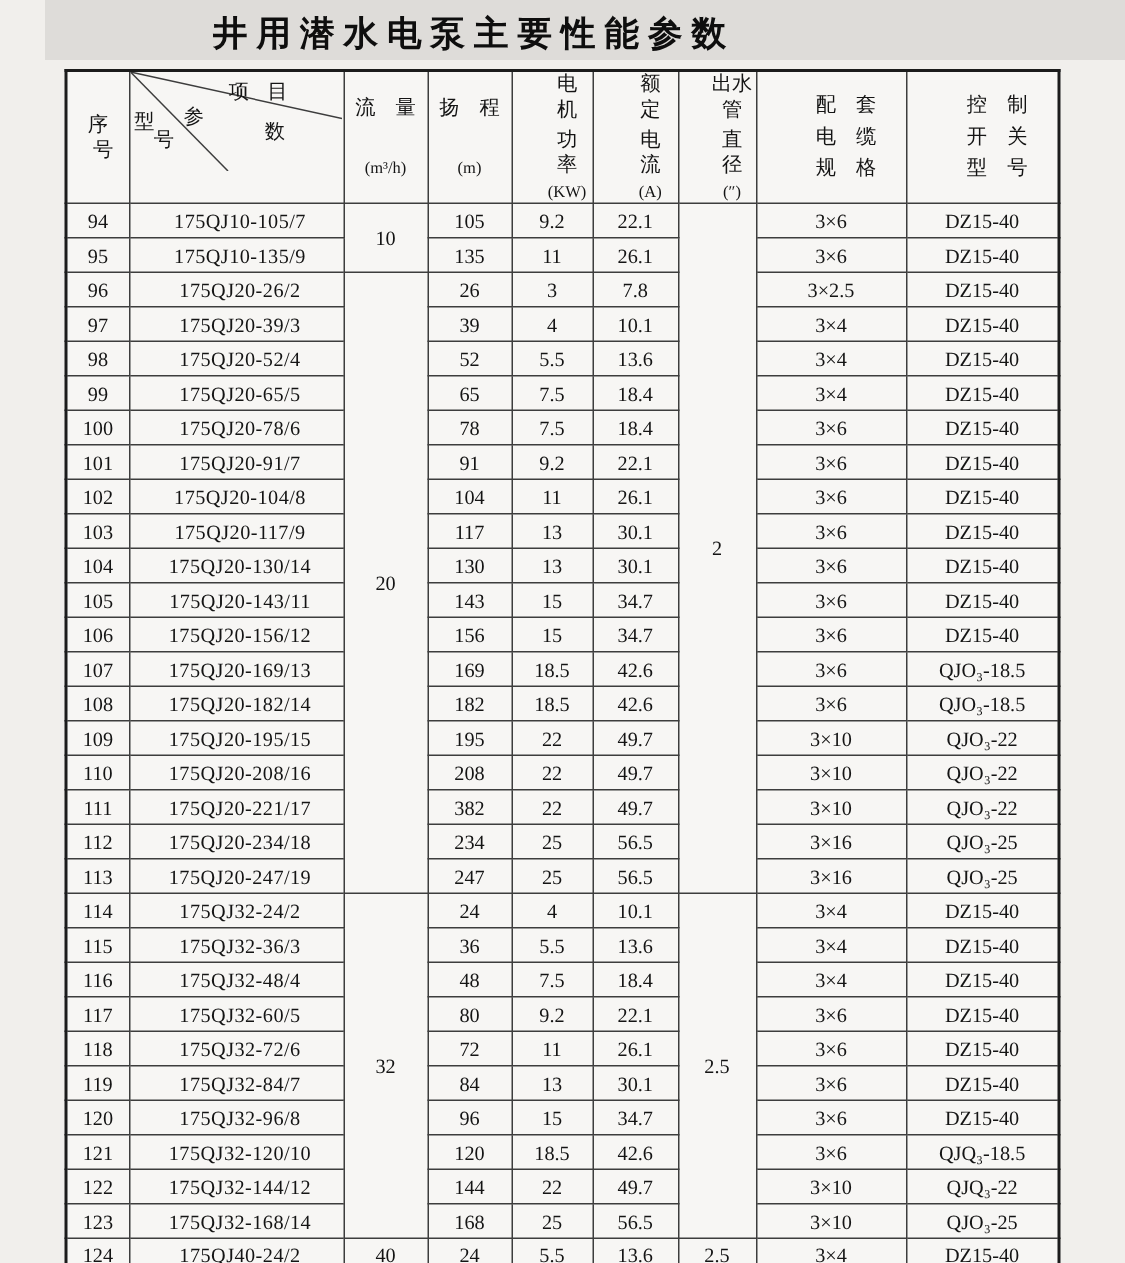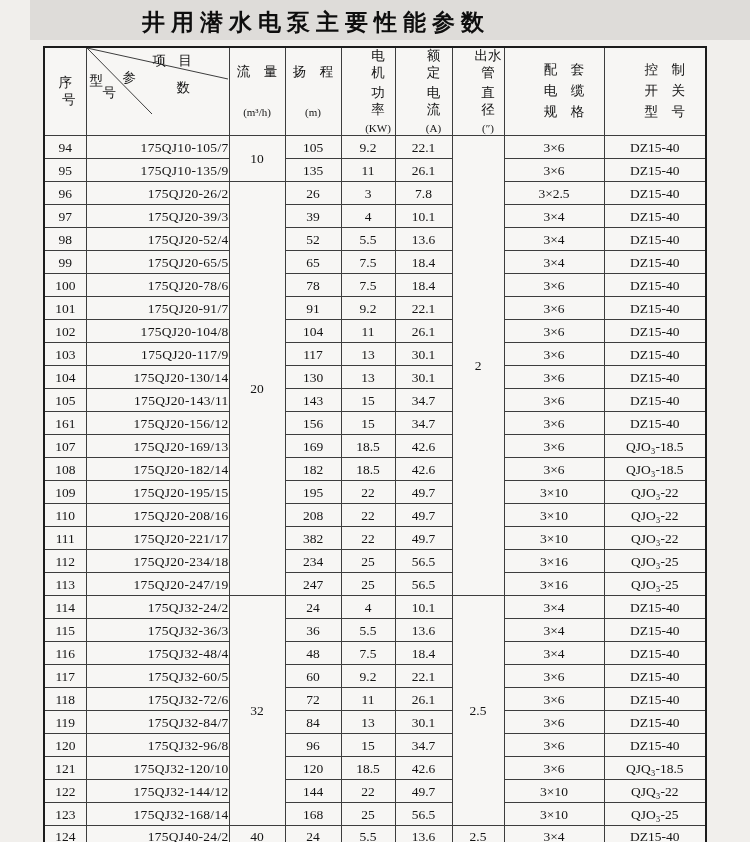--- a/index.html
+++ b/index.html
@@ -24,21 +24,21 @@
   table{
     border-collapse:collapse;table-layout:fixed;
     width:662px;background:#f7f6f4;
     font-size:13.5px;color:#141414;
   }
   table{border:2px solid #1c1c1c;}
   th,td{border:1px solid #3d3d3d;padding:0;font-weight:normal;}
   thead tr{height:68px;}
   tbody tr{height:23px;}
   td{text-align:center;vertical-align:middle;line-height:1;}
-  .c-model{text-align:right;padding-left:5px;letter-spacing:0.3px;}
+  .c-model{text-align:center;padding-left:5px;letter-spacing:0.3px;}
   .hdr{vertical-align:middle;text-align:center;font-size:13.5px;line-height:1.25;}
   .hdr .ws{word-spacing:10px;}
   .hdr-2line{display:flex;flex-direction:column;justify-content:space-between;
     height:56px;padding:6px 0;align-items:center;}
   .hdr-3line{display:flex;flex-direction:column;justify-content:center;
     gap:3px;align-items:center;margin-left:20px;}
   .unit{font-size:11px;}
   .seq-hdr{display:flex;flex-direction:column;align-items:center;justify-content:center;height:68px;line-height:1.25;}
   .seq-hdr .l2{margin-left:7px;}
   .diag{position:relative;padding:0;}
@@ -243,21 +243,21 @@
         <tr>
           <td>105</td>
           <td class="c-model">175QJ20-143/11</td>
           <td>143</td>
           <td>15</td>
           <td>34.7</td>
           <td>3×6</td>
           <td>DZ15-40</td>
         </tr>
         <tr>
-          <td>161</td>
+          <td>106</td>
           <td class="c-model">175QJ20-156/12</td>
           <td>156</td>
           <td>15</td>
           <td>34.7</td>
           <td>3×6</td>
           <td>DZ15-40</td>
         </tr>
         <tr>
           <td>107</td>
           <td class="c-model">175QJ20-169/13</td>
@@ -346,21 +346,21 @@
           <td class="c-model">175QJ32-48/4</td>
           <td>48</td>
           <td>7.5</td>
           <td>18.4</td>
           <td>3×4</td>
           <td>DZ15-40</td>
         </tr>
         <tr>
           <td>117</td>
           <td class="c-model">175QJ32-60/5</td>
-          <td>60</td>
+          <td>80</td>
           <td>9.2</td>
           <td>22.1</td>
           <td>3×6</td>
           <td>DZ15-40</td>
         </tr>
         <tr>
           <td>118</td>
           <td class="c-model">175QJ32-72/6</td>
           <td>72</td>
           <td>11</td>

